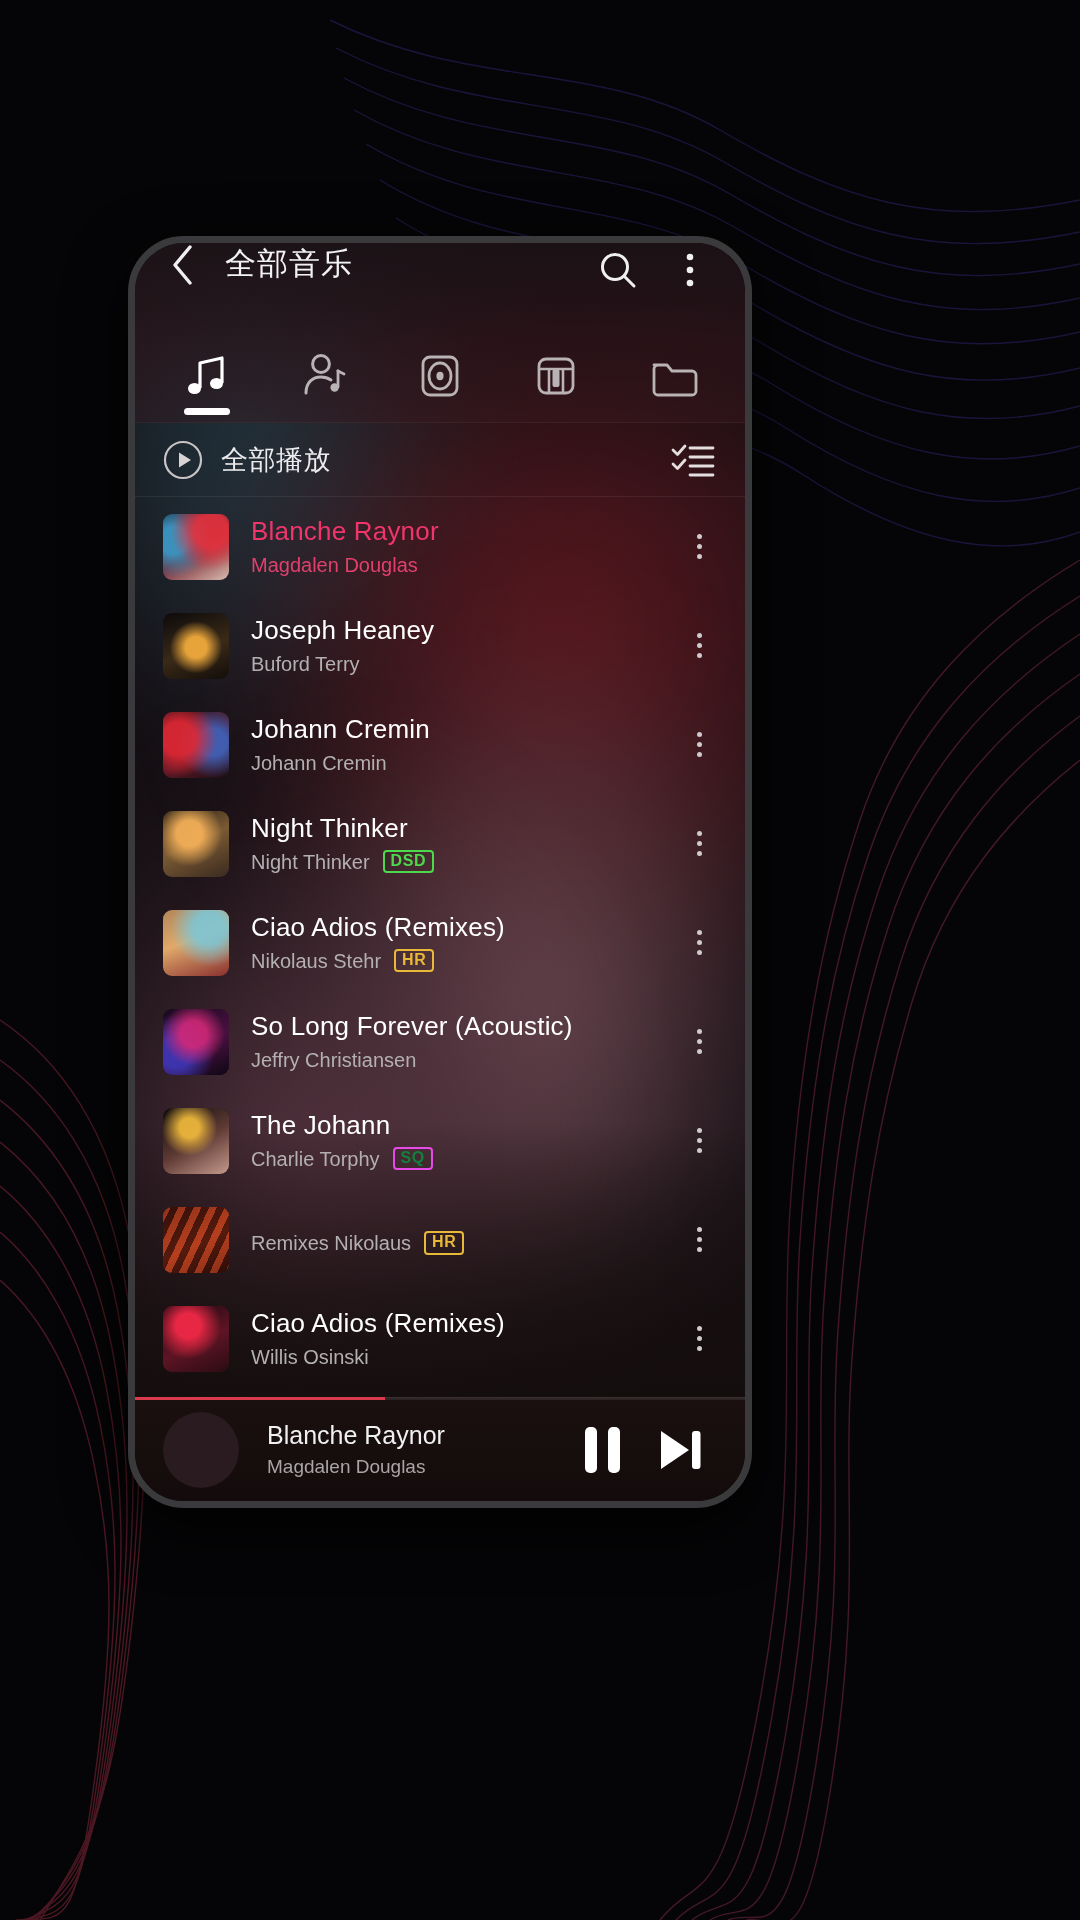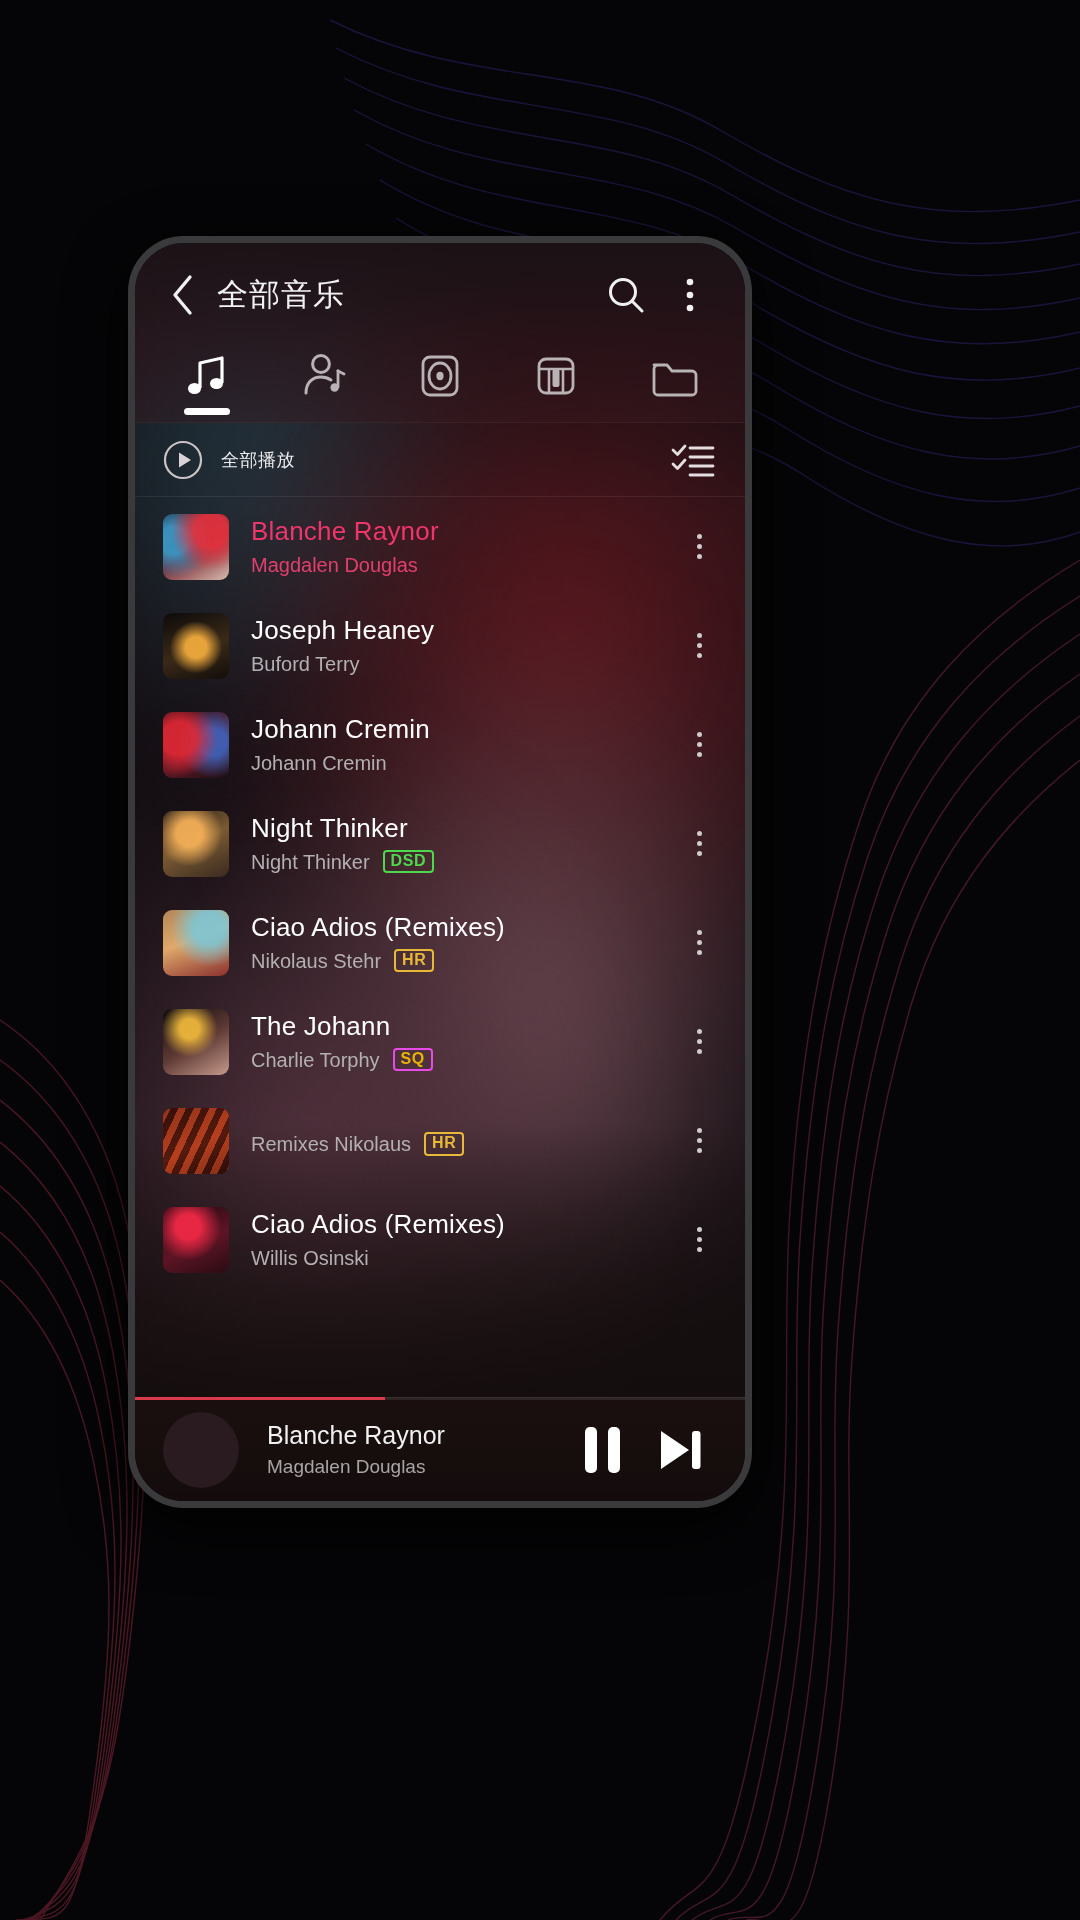--- a/index.html
+++ b/index.html
@@ -66,23 +66,24 @@
     position:absolute; inset:0;
     background:linear-gradient(to bottom, rgba(14,10,12,.55) 0%, rgba(16,11,13,.28) 22%, rgba(16,11,13,.22) 70%, rgba(14,9,10,.55) 100%);
   }
 
   .app{ position:absolute; inset:0; display:flex; flex-direction:column; }
 
   
   .topbar{
     position:relative; z-index:3;
     height:104px; flex:0 0 104px;
-    display:flex; align-items:center;
+    display:flex; align-items:flex-start;
     padding:0 28px 0 26px;
     background:linear-gradient(to bottom, rgba(28,18,22,.92), rgba(46,20,26,.62));
+    gap:8px;
   }
   .back-btn{ width:44px; height:44px; display:flex; align-items:center; justify-content:center; }
   .title{
     color:#f2f2f4; font-size:31px; letter-spacing:1px;
     margin-left:12px; white-space:nowrap;
   }
   .topbar-spacer{ flex:1; }
   .top-icon{ width:54px; height:54px; display:flex; align-items:center; justify-content:center; margin-left:10px; }
 
   
@@ -107,21 +108,21 @@
   .tab.active .ind{ display:block; }
 
   
   .playall{
     position:relative; z-index:3;
     height:74px; flex:0 0 74px;
     display:flex; align-items:center;
     padding:0 26px 0 28px;
     border-bottom:1px solid rgba(255,255,255,.07);
   }
-  .playall-label{ color:#ececef; font-size:18px; margin-left:18px; letter-spacing:.5px; }
+  .playall-label{ color:#ececef; font-size:27px; margin-left:18px; letter-spacing:.5px; }
   .playall-spacer{ flex:1; }
 
   
   .list{
     position:relative; z-index:3;
     flex:1; overflow:hidden;
   }
   .row{
     height:99px;
     display:flex; align-items:center;
@@ -401,27 +402,43 @@
               </div>
             </div>
             <div class="more-btn">
               <i></i>
               <i></i>
               <i></i>
             </div>
           </div>
           <div class="row">
             <div class="art">
+              <div class="ph" style="background: radial-gradient(circle at 46% 38%, rgba(210, 40, 120, 0.9) 0px, rgba(210, 40, 120, 0.9) 24%, rgba(210, 40, 120, 0) 58%), radial-gradient(circle at 20% 66%, rgba(60, 60, 200, 0.8) 0px, rgba(60, 60, 200, 0.8) 22%, rgba(60, 60, 200, 0) 56%), linear-gradient(155deg, rgb(22, 10, 32) 0%, rgb(74, 16, 64) 55%, rgb(14, 7, 20) 100%);"></div>
+            </div>
+            <div class="meta">
+              <div class="song-title">So Long Forever (Acoustic)</div>
+              <div class="sub">
+                <div class="song-artist">Jeffry Christiansen</div>
+              </div>
+            </div>
+            <div class="more-btn">
+              <i></i>
+              <i></i>
+              <i></i>
+            </div>
+          </div>
+          <div class="row">
+            <div class="art">
               <div class="ph" style="background: radial-gradient(circle at 40% 30%, rgba(245, 190, 60, 0.9) 0px, rgba(245, 190, 60, 0.9) 16%, rgba(245, 190, 60, 0) 46%), linear-gradient(150deg, rgb(11, 10, 12) 0%, rgb(94, 58, 52) 52%, rgb(198, 154, 140) 100%);"></div>
             </div>
             <div class="meta">
               <div class="song-title">The Johann</div>
               <div class="sub">
                 <div class="song-artist">Charlie Torphy</div>
-                <div class="badge" style="color: #eab308; border-color: rgb(232, 74, 232); text-align: right;">SQ</div>
+                <div class="badge" style="color: #15803d; border-color: rgb(232, 74, 232); text-align: right;">SQ</div>
               </div>
             </div>
             <div class="more-btn">
               <i></i>
               <i></i>
               <i></i>
             </div>
           </div>
           <div class="row">
             <div class="art">

